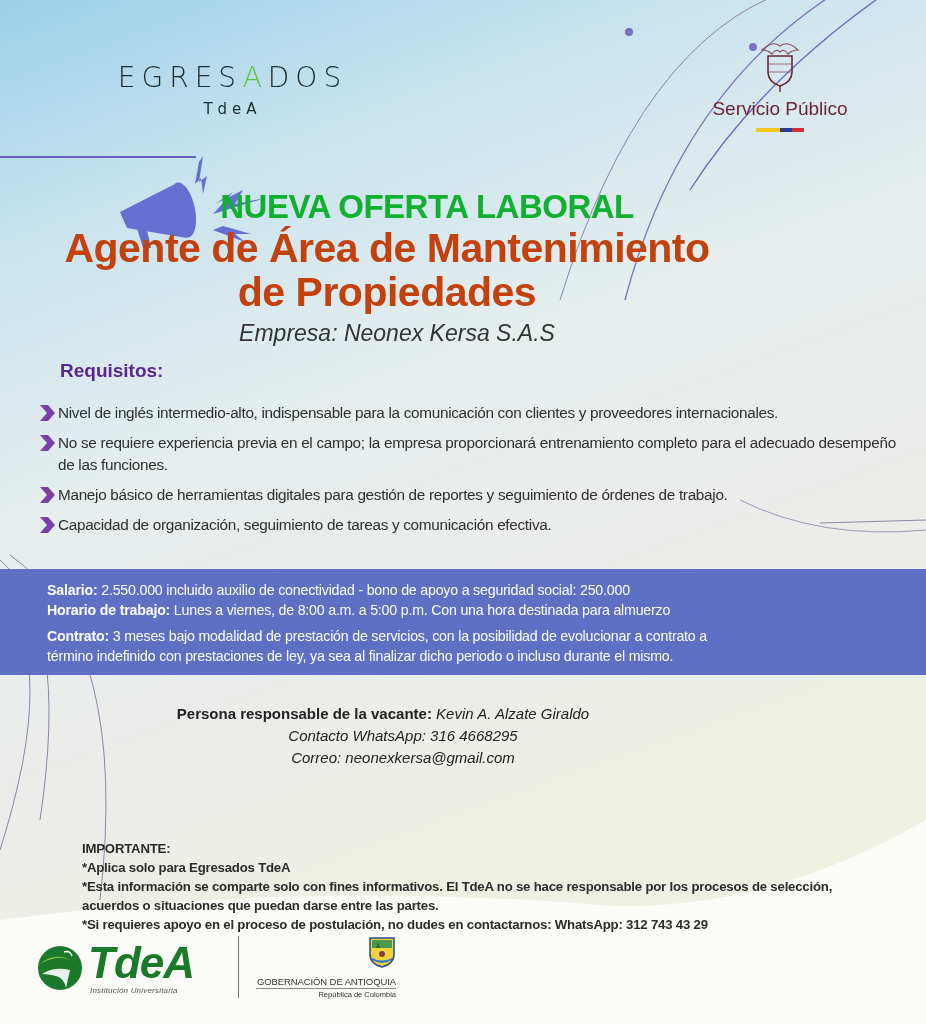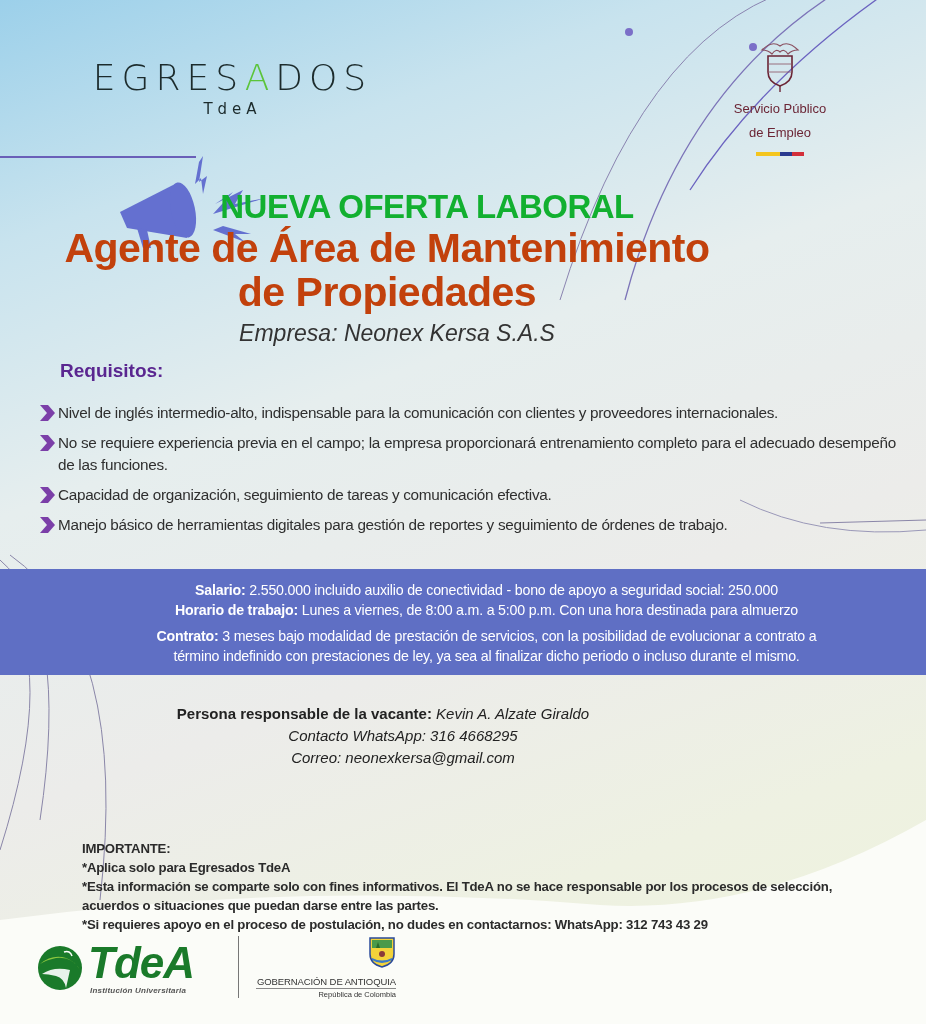--- a/index.html
+++ b/index.html
@@ -7,67 +7,67 @@
   body {
     position: relative;
     font-family: "Liberation Sans", "DejaVu Sans", sans-serif;
     background: linear-gradient(160deg, #9cd0ea 0%, #c8e3ee 18%, #e6eeee 38%, #ececea 60%, #eef1e2 80%, #eef3dc 100%);
     color: #2c2c2c;
   }
   .bg-svg { position: absolute; left: 0; top: 0; width: 926px; height: 1024px; pointer-events: none; }
 
   
   .egresados { position: absolute; left: 60px; top: 58px; width: 345px; text-align: center; }
-  .egresados-word { font-family: "DejaVu Sans", sans-serif; font-size: 36px; letter-spacing: 6px; color: #1c2b2c; font-weight: 300; line-height: 40px; text-align: center; }
+  .egresados-word { font-family: "DejaVu Sans", sans-serif; font-size: 28px; letter-spacing: 6px; color: #1c2b2c; font-weight: 300; line-height: 40px; text-align: center; }
   .egresados-word .accent { color: #5bc43a; }
   .egresados-sub { font-family: "DejaVu Sans", sans-serif; font-size: 15px; letter-spacing: 5px; color: #1c2b2c; margin-top: 2px; }
 
   .spe { position: absolute; left: 690px; top: 36px; width: 180px; text-align: center; }
   .spe-shield { width: 56px; height: 56px; margin: 0 auto; }
-  .spe-title { font-size: 13px; color: #6b2535; line-height: 22px; margin-top: 2px; font-weight: 500; }
+  .spe-title { font-size: 19px; color: #6b2535; line-height: 22px; margin-top: 2px; font-weight: 500; }
   .spe-flag { display: flex; justify-content: center; margin-top: 8px; }
   .spe-flag span { height: 4px; display: block; }
 
   
   .titles { position: absolute; left: 0; top: 188px; width: 774px; text-align: center; }
   .title-kicker { font-size: 33px; font-weight: 700; color: #12b030; line-height: 38px; letter-spacing: -0.5px; margin-left: 80px; }
   .title-main { font-size: 41px; font-weight: 700; color: #c2410c; line-height: 44px; letter-spacing: -0.5px; }
   .title-company { font-size: 23px; font-style: italic; color: #333; margin-top: 6px; margin-left: 20px; }
 
   .megaphone { position: absolute; left: 115px; top: 142px; width: 170px; height: 110px; }
 
   
   .req { position: absolute; left: 38px; top: 360px; width: 870px; }
   .req-title { font-size: 19px; font-weight: 700; color: #5a2690; margin-left: 22px; margin-bottom: 20px; }
   .req-item { display: flex; align-items: flex-start; font-size: 15.3px; line-height: 22px; color: #2f2f2f; margin-bottom: 8px; }
   .req-item .chev { width: 20px; flex: 0 0 20px; height: 20px; margin-top: 1px; }
   .req-item .txt { flex: 1; letter-spacing: -0.3px; }
 
   
-  .band { position: absolute; left: 0; top: 569px; width: 926px; height: 106px; background: #5f6fc4; color: #fff; padding: 11px 0 0 47px; font-size: 14.2px; line-height: 20px; text-align: center; }
+  .band { position: absolute; left: 0; top: 569px; width: 926px; height: 106px; background: #5f6fc4; color: #fff; padding: 11px 0 0 47px; font-size: 14.2px; line-height: 20px; }
   .band .row { letter-spacing: -0.2px; }
   .band .row b { font-weight: 700; }
   .band .gap { height: 6px; }
 
   
   .contact { position: absolute; left: 0; top: 703px; width: 766px; text-align: center; font-size: 15px; line-height: 22px; color: #222; }
   .contact b { font-weight: 700; }
   .contact i { font-style: italic; }
   .contact .ital { font-style: italic; margin-left: 40px; }
 
   
   .important { position: absolute; left: 82px; top: 839px; width: 830px; font-size: 13.2px; line-height: 19px; color: #2b2b2b; font-weight: 700; letter-spacing: -0.2px; }
   .important .head { font-weight: 600; }
 
   
   .footer { position: absolute; left: 0; top: 900px; width: 926px; height: 124px; }
   .tdea { position: absolute; left: 36px; top: 42px; width: 200px; height: 60px; }
   .tdea-ball { position: absolute; left: 0; top: 2px; width: 48px; height: 48px; }
   .tdea-word { position: absolute; left: 52px; top: -4px; font-size: 44px; font-style: italic; font-weight: 900; color: #1a7a2a; letter-spacing: -1px; font-family: "Liberation Sans", sans-serif; }
-  .tdea-sub { position: absolute; left: 54px; top: 44px; font-size: 8px; font-style: italic; font-weight: 700; color: #555; letter-spacing: 0.2px; }
+  .tdea-sub { position: absolute; left: 54px; top: 44px; font-size: 8px; font-style: italic; font-weight: 400; color: #555; letter-spacing: 0.2px; }
   .divider { position: absolute; left: 238px; top: 36px; width: 1px; height: 62px; background: #777; }
   .gob { position: absolute; left: 256px; top: 36px; width: 140px; text-align: right; }
   .gob-shield { width: 28px; height: 32px; margin: 0 auto 4px; }
   .gob-name { font-size: 9.5px; color: #333; border-bottom: 1px solid #888; padding-bottom: 1px; letter-spacing: -0.1px; }
   .gob-sub { font-size: 7.5px; color: #333; margin-top: 1px; }
 </style>
 </head>
 <body>
 
 <svg class="bg-svg" viewBox="0 0 926 1024">
@@ -92,21 +92,20 @@
 
 <div class="spe">
   <svg class="spe-shield" viewBox="0 0 56 56">
     <path d="M10 14 Q20 4 28 10 Q36 4 46 14 Q40 14 36 18 Q32 12 28 16 Q24 12 20 18 Q16 14 10 14 Z" fill="none" stroke="#8a5060" stroke-width="1.2"></path>
     <path d="M16 20 L40 20 L40 36 Q40 46 28 50 Q16 46 16 36 Z" fill="none" stroke="#6b2535" stroke-width="1.6"></path>
     <line x1="16" y1="28" x2="40" y2="28" stroke="#8a5060" stroke-width="0.8"></line>
     <line x1="16" y1="36" x2="40" y2="36" stroke="#8a5060" stroke-width="0.8"></line>
     <line x1="28" y1="50" x2="28" y2="56" stroke="#6b2535" stroke-width="1.4"></line>
   </svg>
   <div class="spe-title">Servicio Público</div>
-  <div class="spe-title">de Empleo</div>
   <div class="spe-flag">
     <span style="width:24px;background:#f4c51e"></span>
       <span style="width:12px;background:#2a3a8f"></span>
       <span style="width:12px;background:#d32f3a"></span>
   </div>
 </div>
 
 <svg class="megaphone" viewBox="0 0 170 110">
   <g fill="#6470d0">
     <path d="M5 70 L60 42 L72 96 L12 86 Z"></path>
@@ -136,27 +135,27 @@
   <div class="req-item">
     <svg class="chev" viewBox="0 0 20 20">
         <path d="M2 2 L10 2 L17 10 L10 18 L2 18 L9 10 Z" fill="#7b3fa8"></path>
       </svg>
     <span class="txt">No se requiere experiencia previa en el campo; la empresa proporcionará entrenamiento completo para el adecuado desempeño de las funciones.</span>
   </div>
   <div class="req-item">
     <svg class="chev" viewBox="0 0 20 20">
         <path d="M2 2 L10 2 L17 10 L10 18 L2 18 L9 10 Z" fill="#7b3fa8"></path>
       </svg>
+    <span class="txt">Manejo básico de herramientas digitales para gestión de reportes y seguimiento de órdenes de trabajo.</span>
+  </div>
+  <div class="req-item">
+    <svg class="chev" viewBox="0 0 20 20">
+        <path d="M2 2 L10 2 L17 10 L10 18 L2 18 L9 10 Z" fill="#7b3fa8"></path>
+      </svg>
     <span class="txt">Capacidad de organización, seguimiento de tareas y comunicación efectiva.</span>
-  </div>
-  <div class="req-item">
-    <svg class="chev" viewBox="0 0 20 20">
-        <path d="M2 2 L10 2 L17 10 L10 18 L2 18 L9 10 Z" fill="#7b3fa8"></path>
-      </svg>
-    <span class="txt">Manejo básico de herramientas digitales para gestión de reportes y seguimiento de órdenes de trabajo.</span>
   </div>
 </div>
 
 <div class="band">
   <div class="row"><b>Salario:</b><span> 2.550.000 incluido auxilio de conectividad - bono de apoyo a seguridad social: 250.000</span></div>
   <div class="row"><b>Horario de trabajo:</b><span> Lunes a viernes, de 8:00 a.m. a 5:00 p.m. Con una hora destinada para almuerzo</span></div>
   <div class="gap"></div>
   <div class="row"><b>Contrato:</b><span> 3 meses bajo modalidad de prestación de servicios, con la posibilidad de evolucionar a contrato a</span></div>
   <div class="row">término indefinido con prestaciones de ley, ya sea al finalizar dicho periodo o incluso durante el mismo.</div>
 </div>

